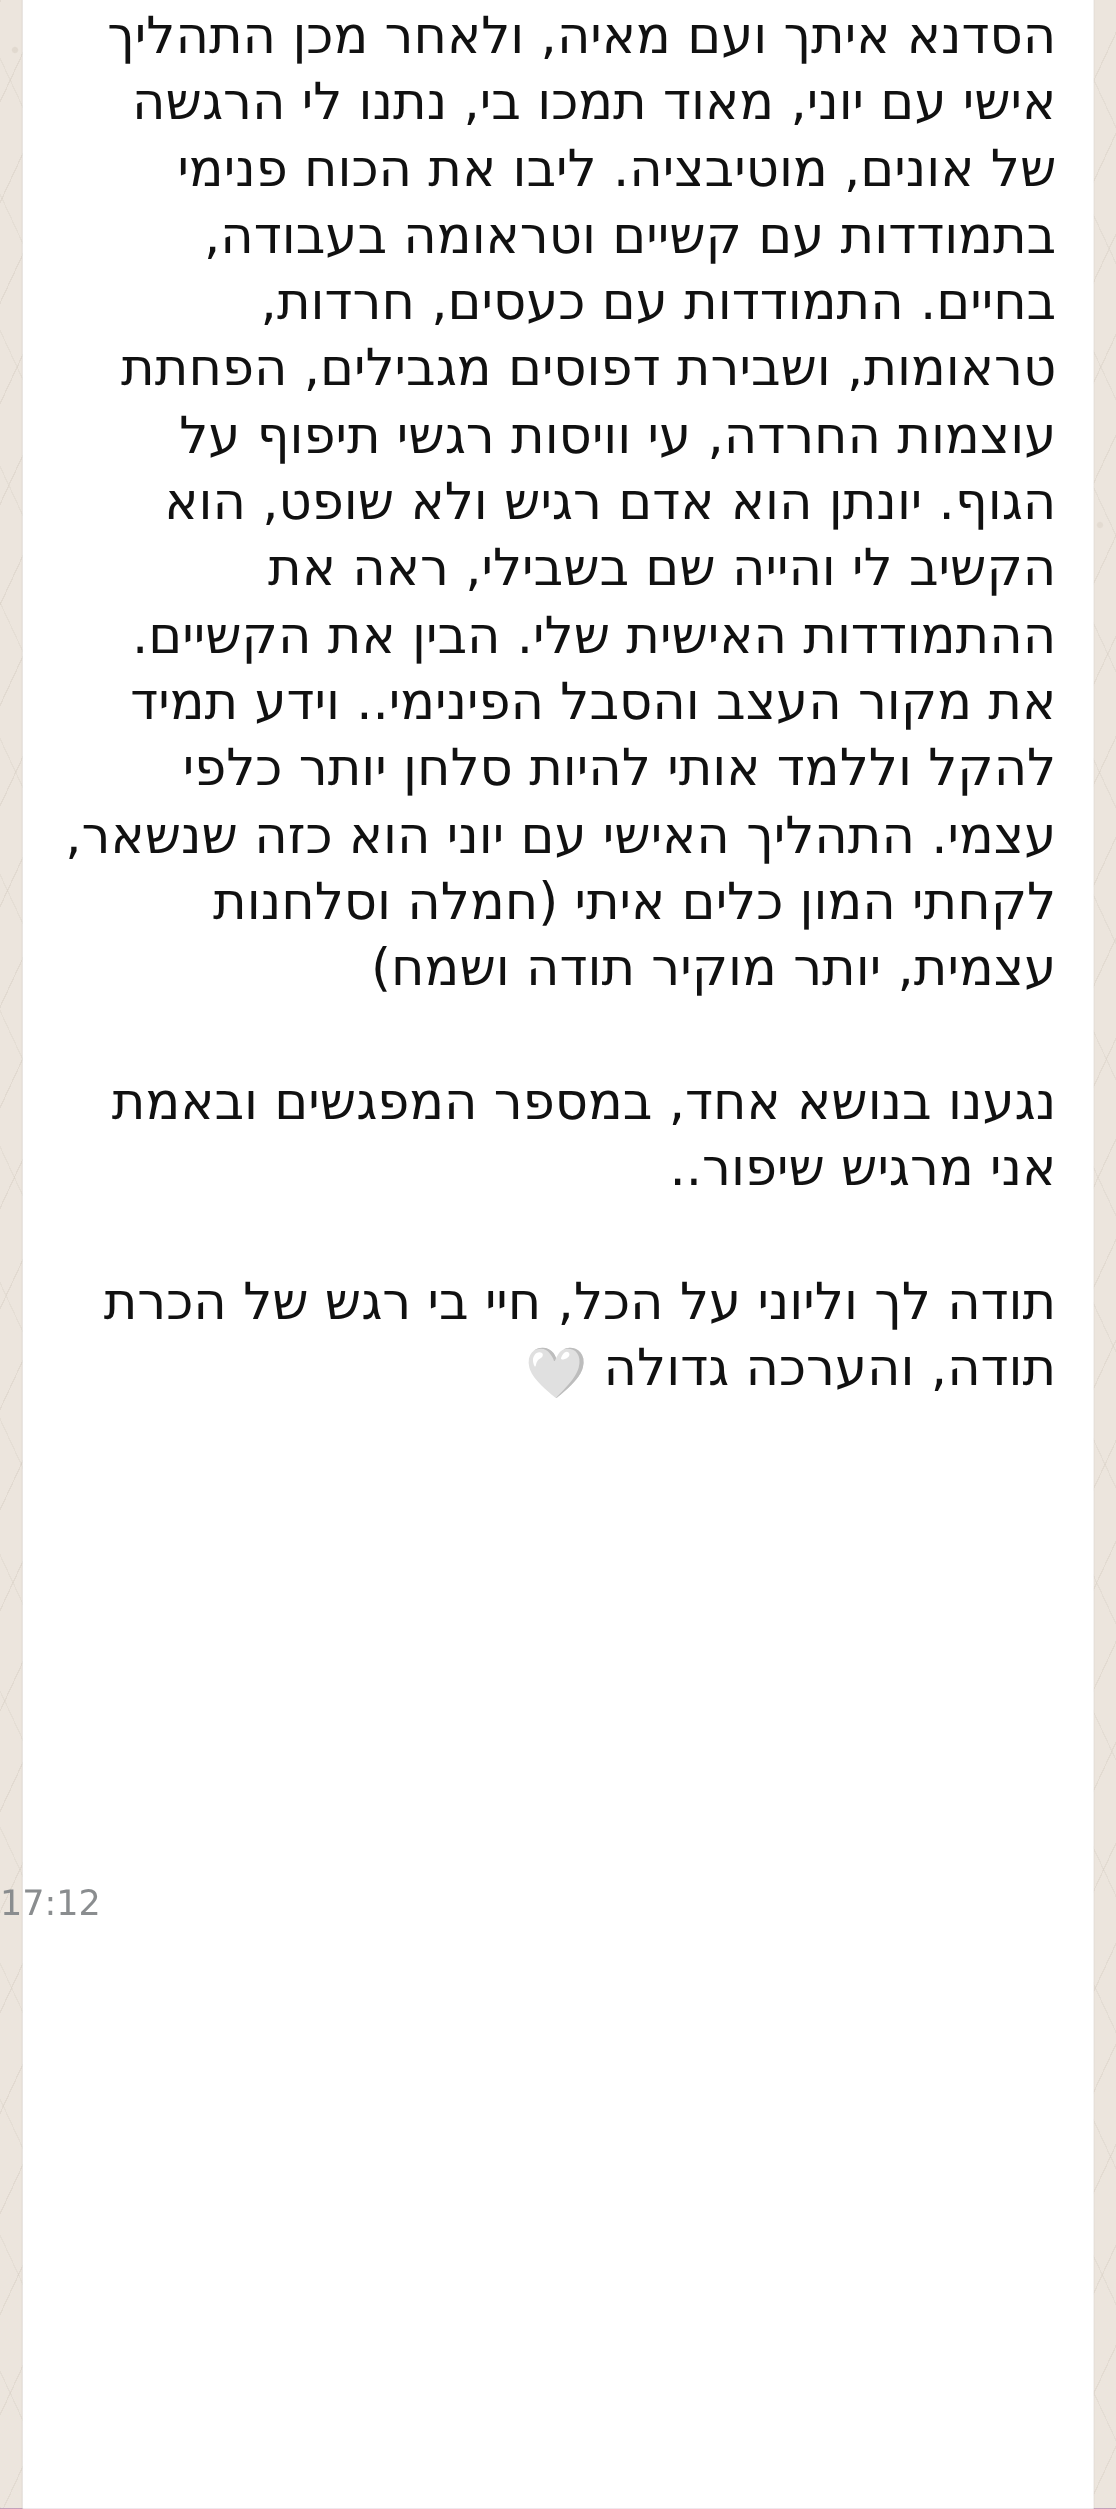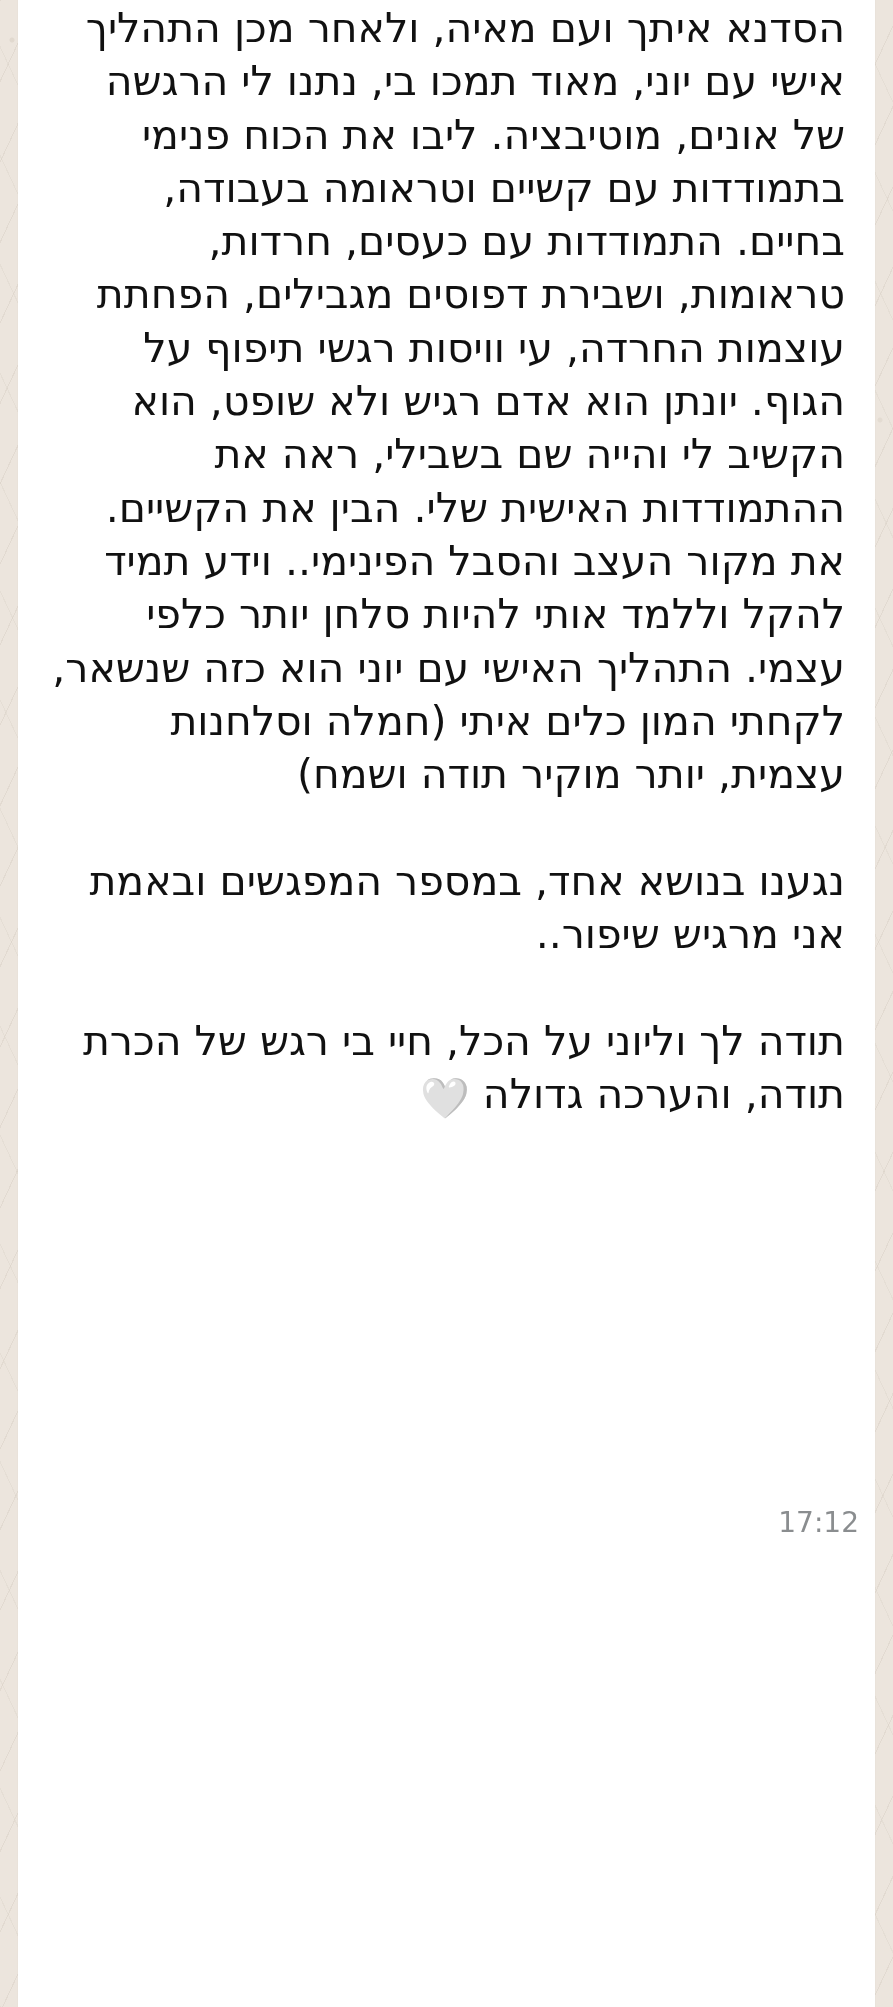--- a/index.html
+++ b/index.html
@@ -71,21 +71,21 @@
     white-space: pre-wrap;
     word-wrap: break-word;
     letter-spacing: 0px;
   }
   .meta {
     position: absolute;
     bottom: 470px;
     left: 0;
     right: 34px;
     display: flex;
-    justify-content: flex-end;
+    justify-content: flex-start;
     align-items: center;
     gap: 8px;
   }
   .time {
     color: #8a8d8f;
     font-size: 28px;
     line-height: 1;
   }
   .heart {
     display: inline-block;

